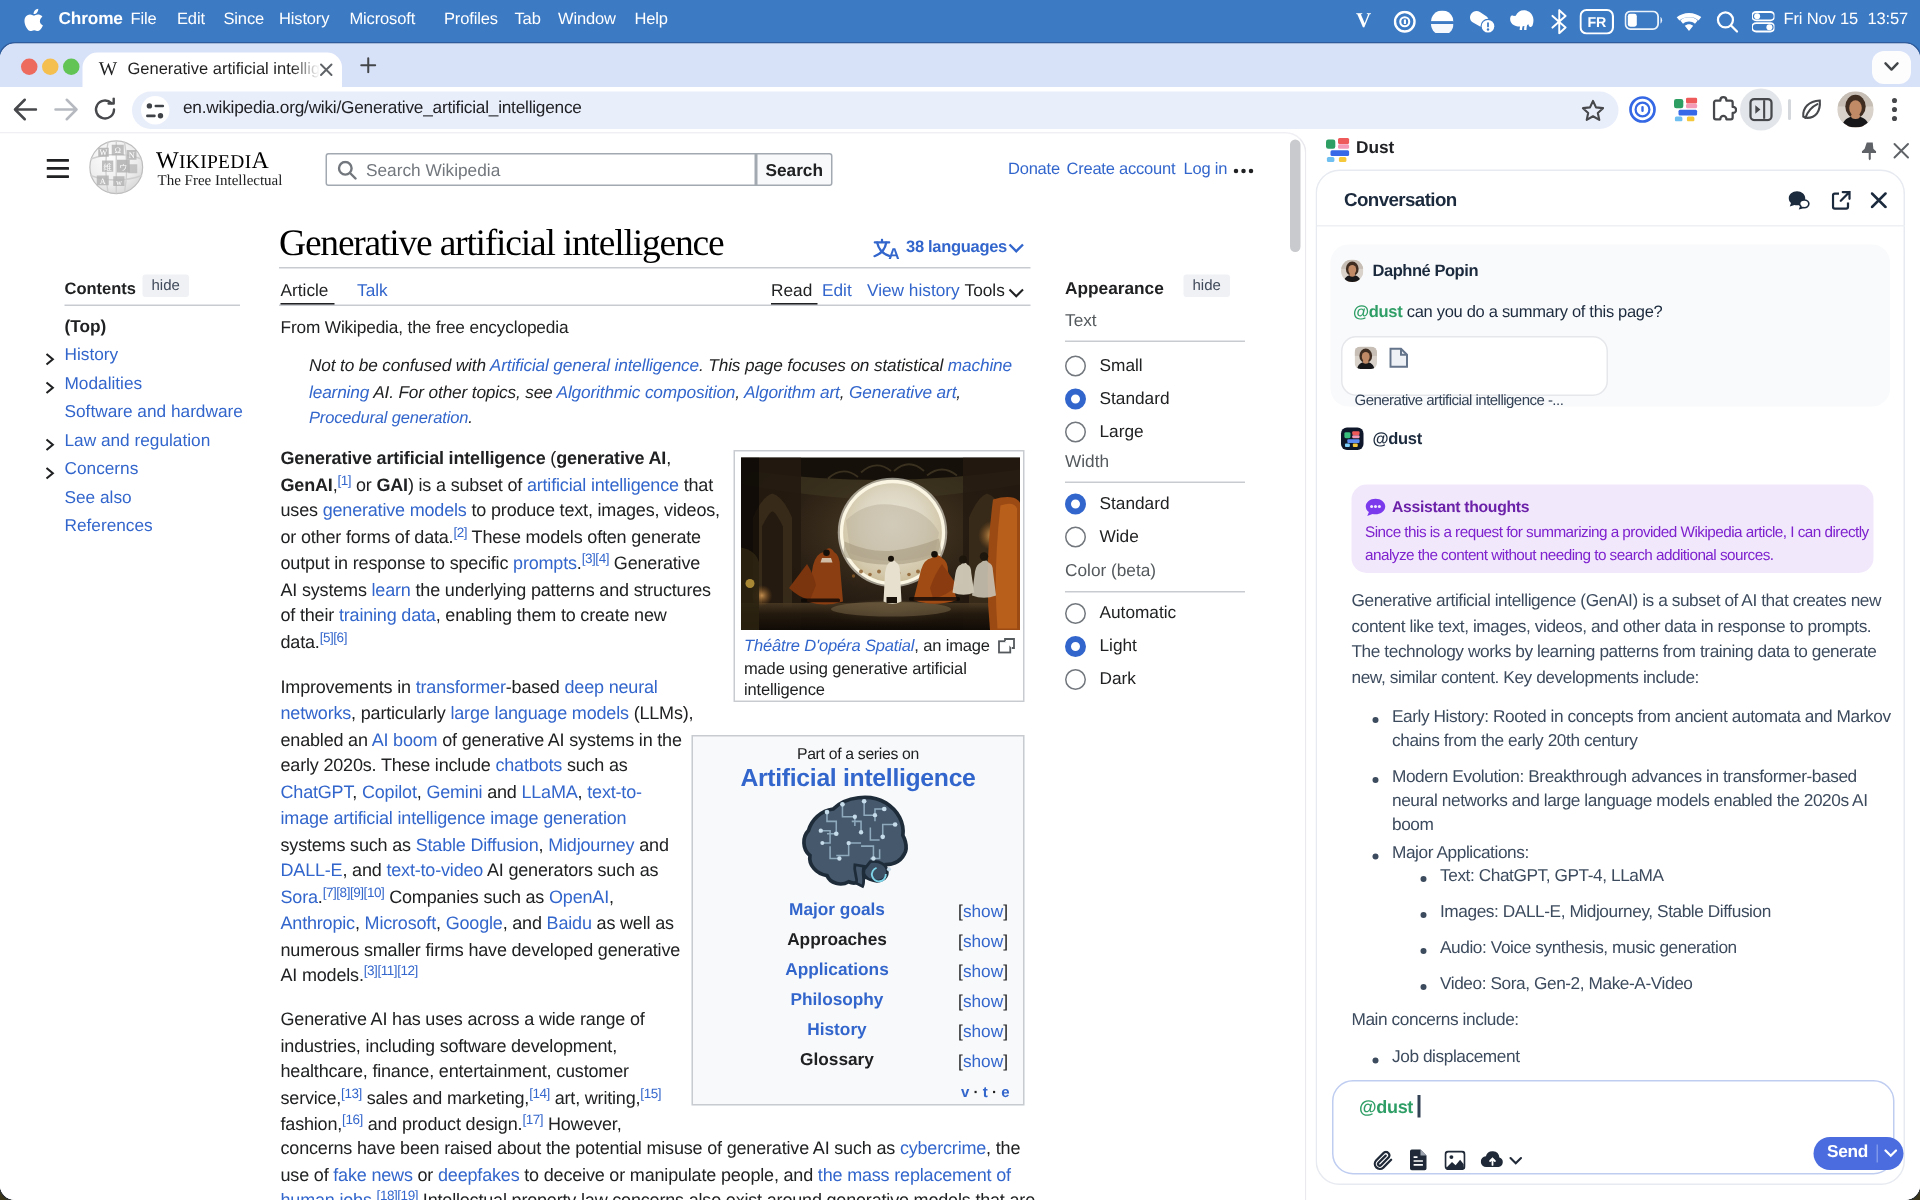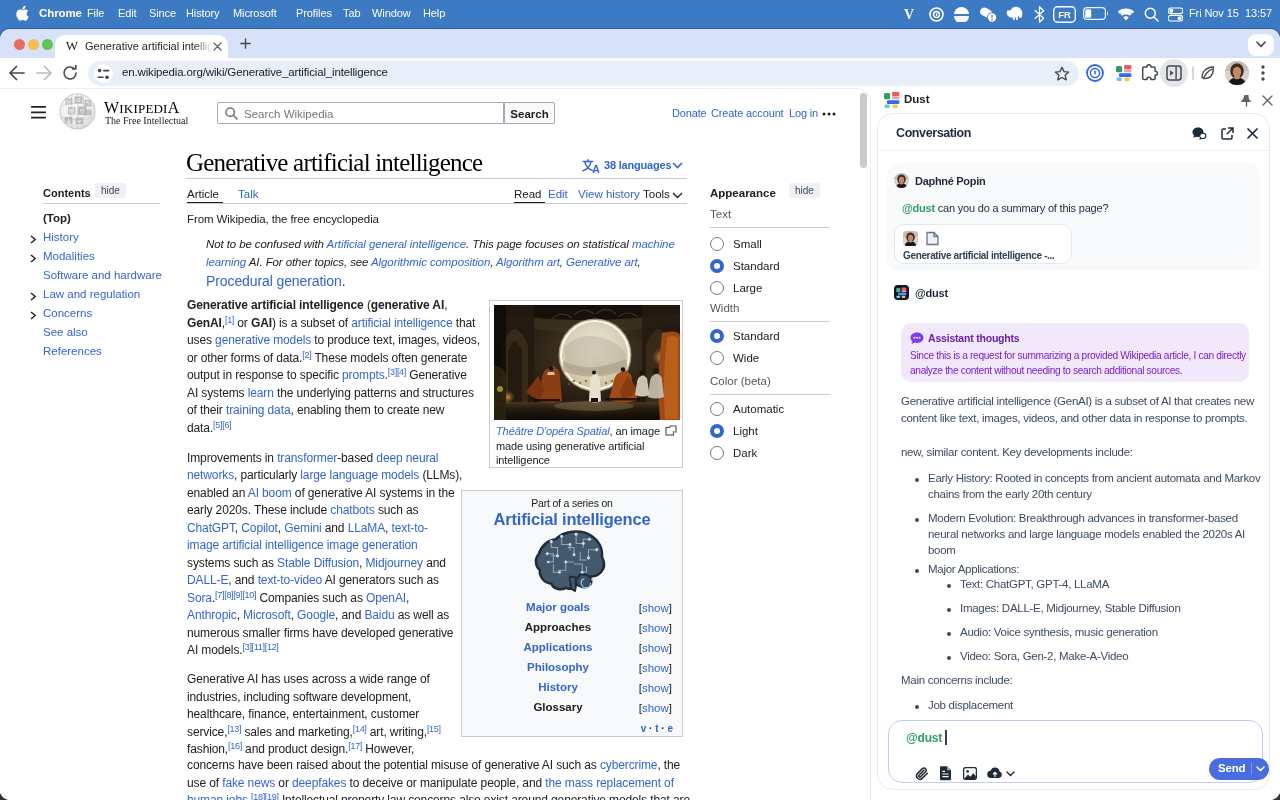--- a/index.html
+++ b/index.html
@@ -290,21 +290,21 @@
       <div class="abs" style="left:643px;top:99px;font-size:11.5px;color:#202122">Tools</div>
       <svg class="abs" style="left:672px;top:103px" width="11" height="7" viewBox="0 0 11 7" fill="none" stroke="#202122" stroke-width="1.4">
           <path d="M1 1 l4.5 4.5L10 1"></path>
         </svg>
       <div class="abs" style="left:186px;top:114px;width:501px;height:1px;background:#c8ccd1"></div>
 
       <div class="line" style="left:187px;top:124px;font-size:11.5px;letter-spacing:-0.1px">From Wikipedia, the free encyclopedia</div>
       <div id="article">
         <div class="line" style="left:206px;top:149px;font-style:italic;font-size:11.5px;letter-spacing:-0.1px">Not to be confused with <a class="wlink">Artificial general intelligence</a>. This page focuses on statistical <a class="wlink">machine</a></div>
         <div class="line" style="left:206px;top:167px;font-style:italic;font-size:11.5px;letter-spacing:-0.1px"><a class="wlink">learning</a> AI. For other topics, see <a class="wlink">Algorithmic composition</a>, <a class="wlink">Algorithm art</a>, <a class="wlink">Generative art</a>,</div>
-        <div class="line" style="left:206px;top:184px;font-size:14px;letter-spacing:-0.1px"><a class="wlink">Procedural generation</a>.</div>
+        <div class="line" style="left:206px;top:184px;font-style:italic;font-size:11px;letter-spacing:-0.1px"><a class="wlink">Procedural generation</a>.</div>
         <div class="line" style="left:187px;top:209px"><b>Generative artificial intelligence</b> (<b>generative AI</b>,</div>
         <div class="line" style="left:187px;top:227px"><b>GenAI</b>,<span class="ref">[1]</span> or <b>GAI</b>) is a subset of <a class="wlink">artificial intelligence</a> that</div>
         <div class="line" style="left:187px;top:244px">uses <a class="wlink">generative models</a> to produce text, images, videos,</div>
         <div class="line" style="left:187px;top:262px">or other forms of data.<span class="ref">[2]</span> These models often generate</div>
         <div class="line" style="left:187px;top:279px">output in response to specific <a class="wlink">prompts</a>.<span class="ref">[3][4]</span> Generative</div>
         <div class="line" style="left:187px;top:297px">AI systems <a class="wlink">learn</a> the underlying patterns and structures</div>
         <div class="line" style="left:187px;top:314px">of their <a class="wlink">training data</a>, enabling them to create new</div>
         <div class="line" style="left:187px;top:332px">data.<span class="ref">[5][6]</span></div>
         <div class="line" style="left:187px;top:362px">Improvements in <a class="wlink">transformer</a>-based <a class="wlink">deep neural</a></div>
         <div class="line" style="left:187px;top:379px"><a class="wlink">networks</a>, particularly <a class="wlink">large language models</a> (LLMs),</div>
@@ -553,21 +553,21 @@
               <ellipse cx="12" cy="10" rx="6.8" ry="7.8" fill="#3f2d21"></ellipse>
               <ellipse cx="12" cy="11" rx="4.2" ry="5.2" fill="#c08a66"></ellipse>
               <path d="M7 18 q5-3 10 0 l1 6 H6z" fill="#ba825f"></path>
               <path d="M3 24 c0-4.5 4-7.5 9-7.5 s9 3 9 7.5z" fill="#17171a"></path>
               <ellipse cx="12" cy="16.3" rx="3" ry="2" fill="#c08a66"></ellipse>
             </svg></div>
         <svg class="abs" style="left:31px;top:6px" width="13" height="15" viewBox="0 0 13 15" fill="none" stroke="#64748b" stroke-width="1.3">
             <path d="M1 1.5 h7 l4 4 V13.5 H1z" fill="#eef2f7"></path>
             <path d="M8 1.5 v4 h4"></path>
           </svg>
-        <div class="abs" style="left:8px;top:25px;font-size:10px;letter-spacing:-0.35px;font-weight:bold;color:#334155;white-space:nowrap">Generative artificial intelligence -...</div>
+        <div class="abs" style="left:8px;top:37px;font-size:10px;letter-spacing:-0.35px;font-weight:normal;color:#334155;white-space:nowrap">Generative artificial intelligence -...</div>
       </div>
 
       <div class="abs" style="left:17px;top:197px;width:15px;height:15px;border-radius:4px;background:#0f172a;overflow:hidden"><svg width="15" height="15" viewBox="0 0 16 16">
             <g transform="translate(2.4,2.6) scale(0.7)">
               <rect x="0" y="1" width="6.2" height="6.2" rx="1.5" fill="#3bbf7e"></rect>
               <rect x="8" y="0" width="7.4" height="4" rx="1" fill="#ee5a5a"></rect>
               <rect x="8" y="4.2" width="7.4" height="3" rx="1" fill="#f49ab6"></rect>
               <rect x="3" y="8.2" width="12.4" height="3.8" rx="1" fill="#5b8df5"></rect>
               <rect x="0.6" y="12.6" width="5" height="3.4" rx="1" fill="#7fd0fa"></rect>
               <rect x="8.6" y="12.6" width="5" height="3.4" rx="1" fill="#f5c73b"></rect>
@@ -584,20 +584,21 @@
               <circle cx="9.6" cy="5.7" r="1"></circle>
             </g>
           </svg>
         <div class="abs" style="left:27px;top:9px;font-size:10.5px;letter-spacing:-0.2px;font-weight:bold;color:#6b21a8">Assistant thoughts</div>
         <div class="abs" style="left:9px;top:27px;font-size:10.2px;letter-spacing:-0.35px;color:#7e22ce;white-space:nowrap">Since this is a request for summarizing a provided Wikipedia article, I can directly</div>
         <div class="abs" style="left:9px;top:42px;font-size:10.2px;letter-spacing:-0.35px;color:#7e22ce;white-space:nowrap">analyze the content without needing to search additional sources.</div>
       </div>
 
       <div class="dline" style="left:24px;top:307px">Generative artificial intelligence (GenAI) is a subset of AI that creates new</div>
       <div class="dline" style="left:24px;top:324px">content like text, images, videos, and other data in response to prompts.</div>
+      <div class="dline" style="left:24px;top:341px">The technology works by learning patterns from training data to generate</div>
       <div class="dline" style="left:24px;top:358px">new, similar content. Key developments include:</div>
       <div class="bullet" style="left:38px;top:390px"></div>
       <div class="dline" style="left:51px;top:384px">Early History: Rooted in concepts from ancient automata and Markov</div>
       <div class="dline" style="left:51px;top:400px">chains from the early 20th century</div>
       <div class="bullet" style="left:38px;top:430px"></div>
       <div class="dline" style="left:51px;top:424px">Modern Evolution: Breakthrough advances in transformer-based</div>
       <div class="dline" style="left:51px;top:440px">neural networks and large language models enabled the 2020s AI</div>
       <div class="dline" style="left:51px;top:456px">boom</div>
       <div class="bullet" style="left:38px;top:481px"></div>
       <div class="dline" style="left:51px;top:475px">Major Applications:</div>

